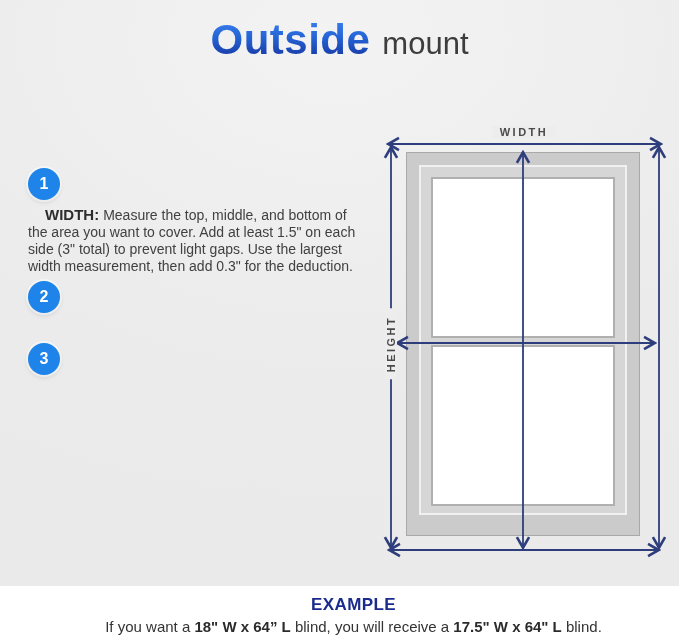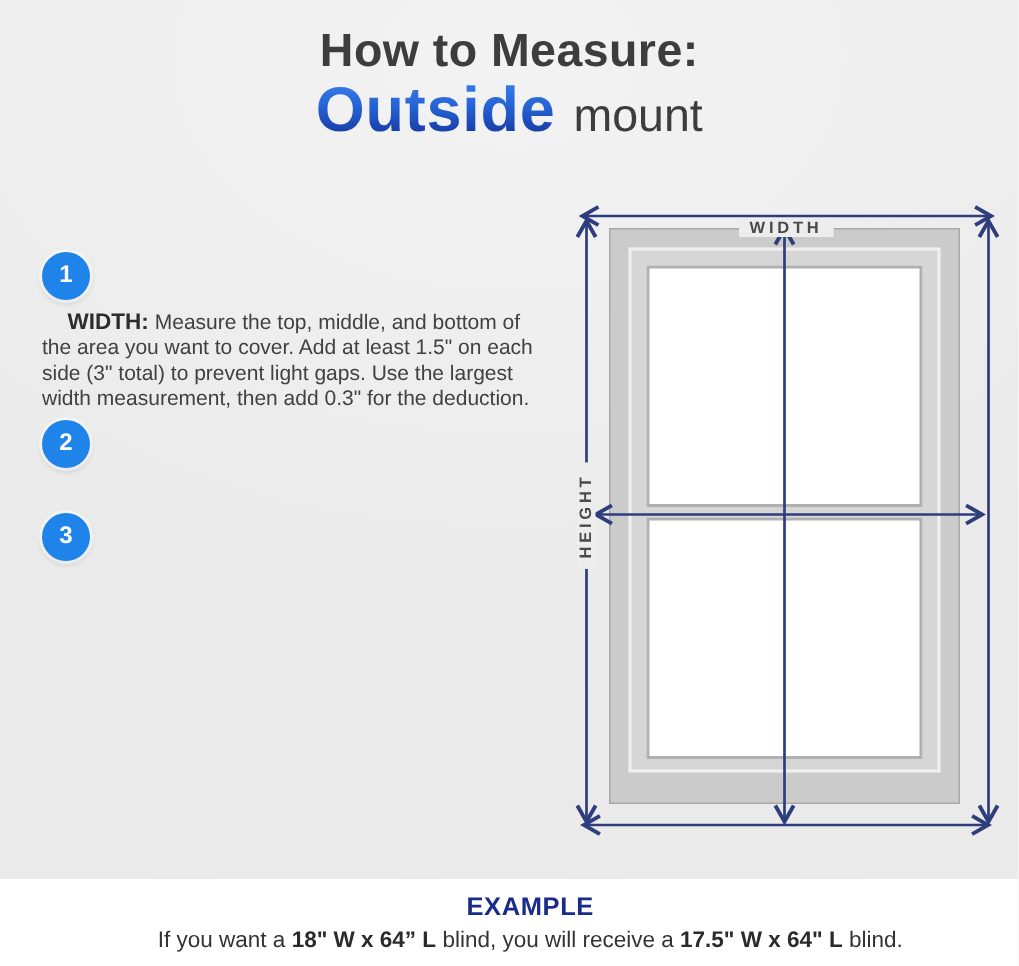--- a/index.html
+++ b/index.html
@@ -49,38 +49,37 @@
     display:flex;flex-direction:column;gap:7px;
   }
   .pane{flex:1;background:#ffffff;border:2px solid #b0b0b0;box-sizing:border-box;}
   
   .arrows{position:absolute;left:378px;top:128px;width:294px;height:432px;z-index:3;}
   .dim-label{
     position:absolute;z-index:4;
     font-size:11px;font-weight:600;letter-spacing:2.5px;color:#4a4a4a;
     background:#ededed;padding:0 7px;white-space:nowrap;
   }
-  .width-label{left:524px;top:152px;transform:translate(-50%,-50%);}
+  .width-label{left:524px;top:132px;transform:translate(-50%,-50%);}
   .height-label{left:391px;top:344px;transform:translate(-50%,-50%) rotate(-90deg);}
   
   .example-bar{
     position:absolute;left:0;bottom:0;width:100%;height:58px;
     background:#ffffff;text-align:center;box-sizing:border-box;padding-top:9px;padding-left:28px;
   }
   .example-heading{margin:0;font-size:17px;font-weight:700;color:#1a2b8c;letter-spacing:.4px;}
   .example-line{margin:3px 0 0 0;font-size:15px;color:#333333;}
   .example-line strong{font-weight:700;color:#2b2b2b;}
 </style>
 </head>
 <body>
 
 <div class="page">
 
   <header class="title-block">
-    <div class="title-line1">How to Measure:</div>
     <div class="title-line2">
       <span class="title-highlight">Outside</span>
       <span class="title-rest">mount</span>
     </div>
   </header>
 
   <section class="steps">
     <div class="step">
       <div class="step-badge">1</div>
       <p class="step-text"><strong>WIDTH:</strong><span>Measure the top, middle, and bottom of the area you want to cover. Add at least 1.5" on each side (3" total) to prevent light gaps. Use the largest width measurement, then add 0.3" for the deduction.</span></p>

